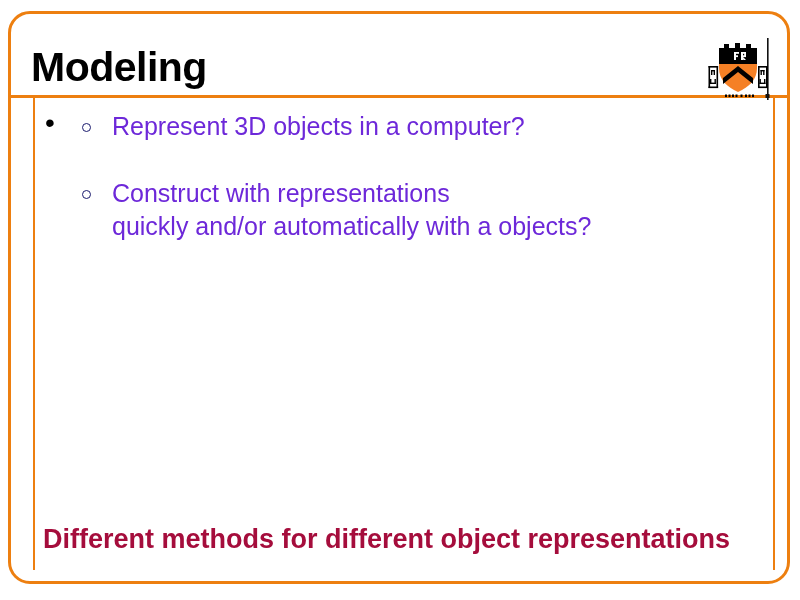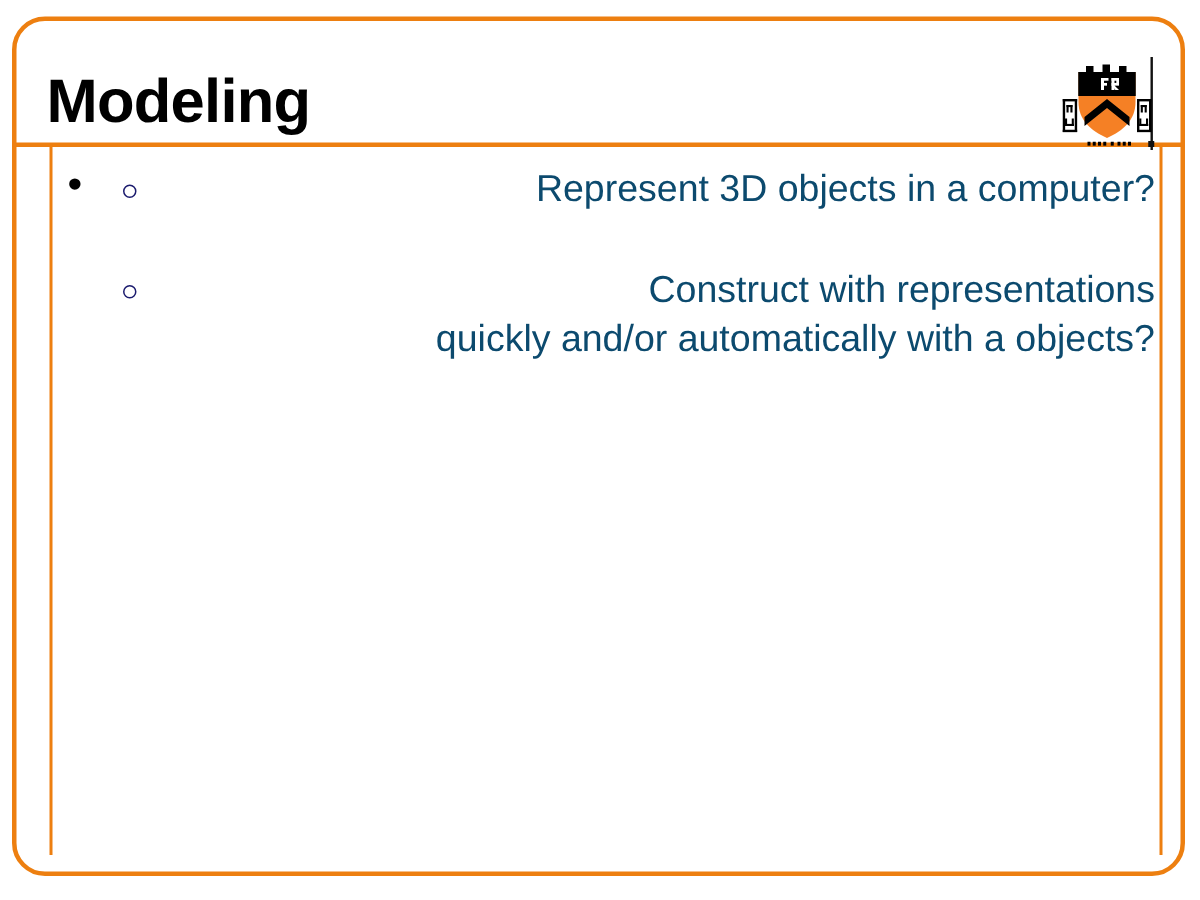--- a/index.html
+++ b/index.html
@@ -13,21 +13,20 @@
     overflow: hidden;
     font-family: "Liberation Sans", sans-serif;
   }
 
   
   #slide {
     position: relative;
     width: 800px;
     height: 600px;
     background: #ffffff;
-    text-align: right;
   }
 
   
   .outer-frame {
     position: absolute;
     left: 8px;
     top: 11px;
     width: 782px;
     height: 573px;
     box-sizing: border-box;
@@ -115,21 +114,21 @@
     line-height: 38px;
     color: #000000;
   }
 
   .bullet-l2 {
     position: relative;
     padding-left: 72px;
     margin: 0;
     font-size: 25px;
     line-height: 33px;
-    color: #0c4a6e;
+    color: #6d28d9;
   }
   .bullet-l2 .marker {
     position: absolute;
     left: 42px;
     top: 0;
     width: 9px;
     height: 9px;
     margin-top: 13px;
     box-sizing: border-box;
     border: 1.5px solid #1B1B6E;
@@ -244,14 +243,15 @@
       <span class="marker"></span>
       <span class="line">Construct with representations</span>
       <span class="line">quickly and/or automatically with a objects?</span>
     </div>
 
     <div class="gap-b"></div>
 
 
   </div>
 
+  <p class="footer-note">Different methods for different object representations</p>
 
 </div>
 
 </body></html>

